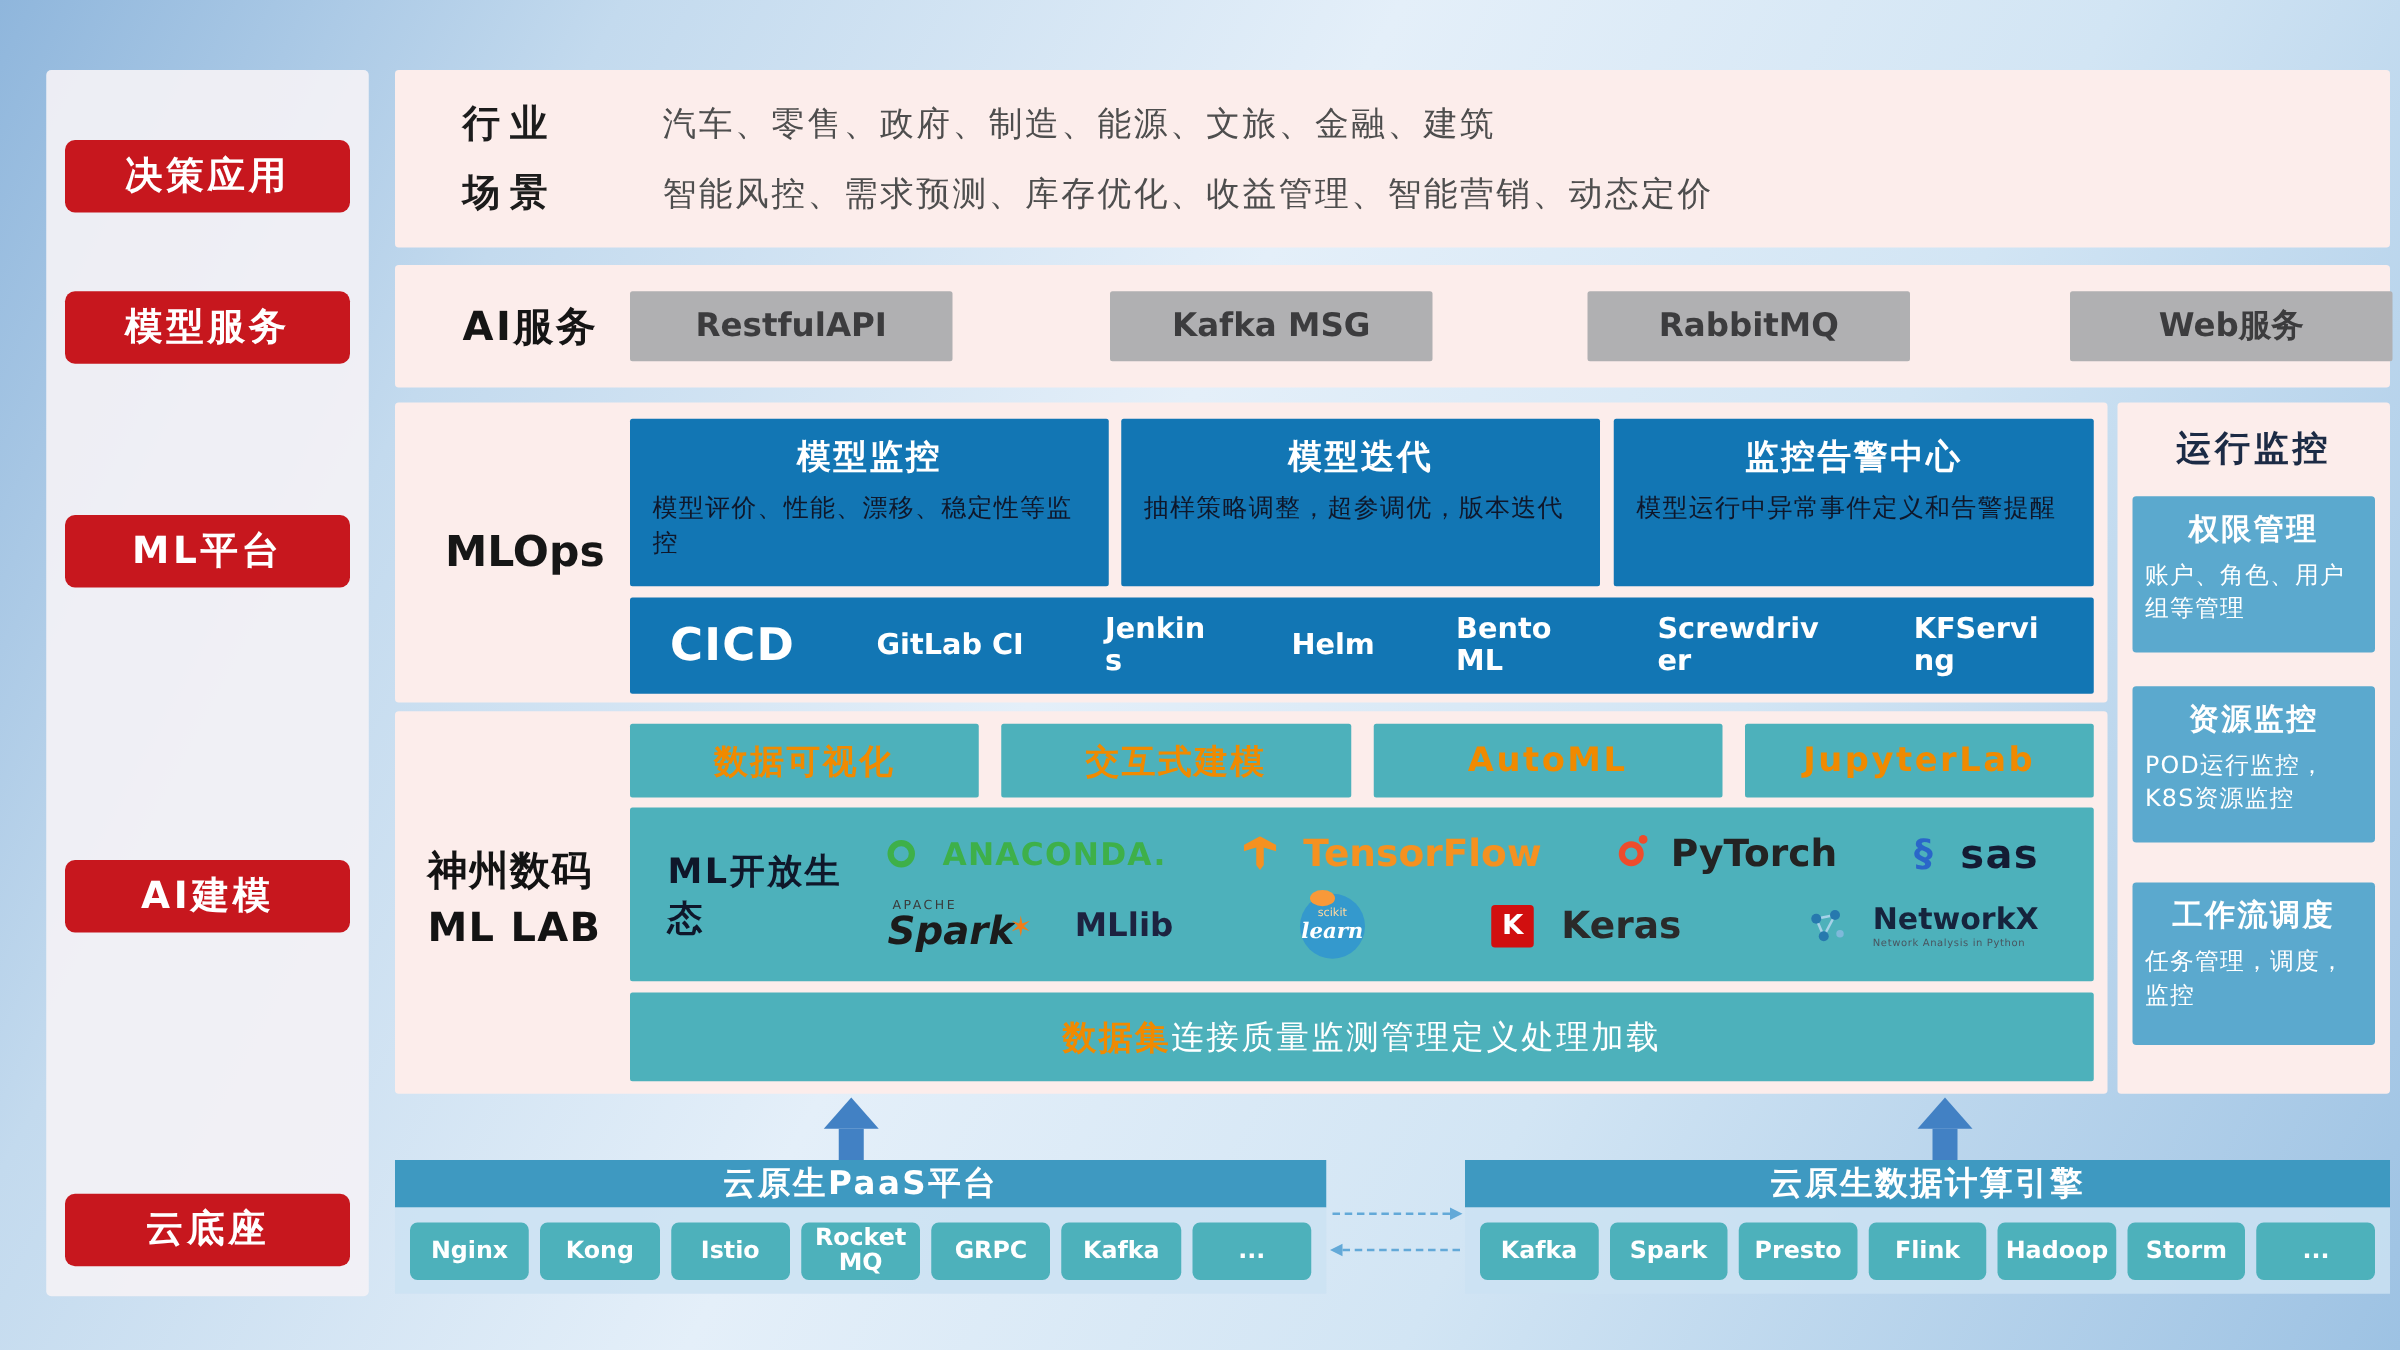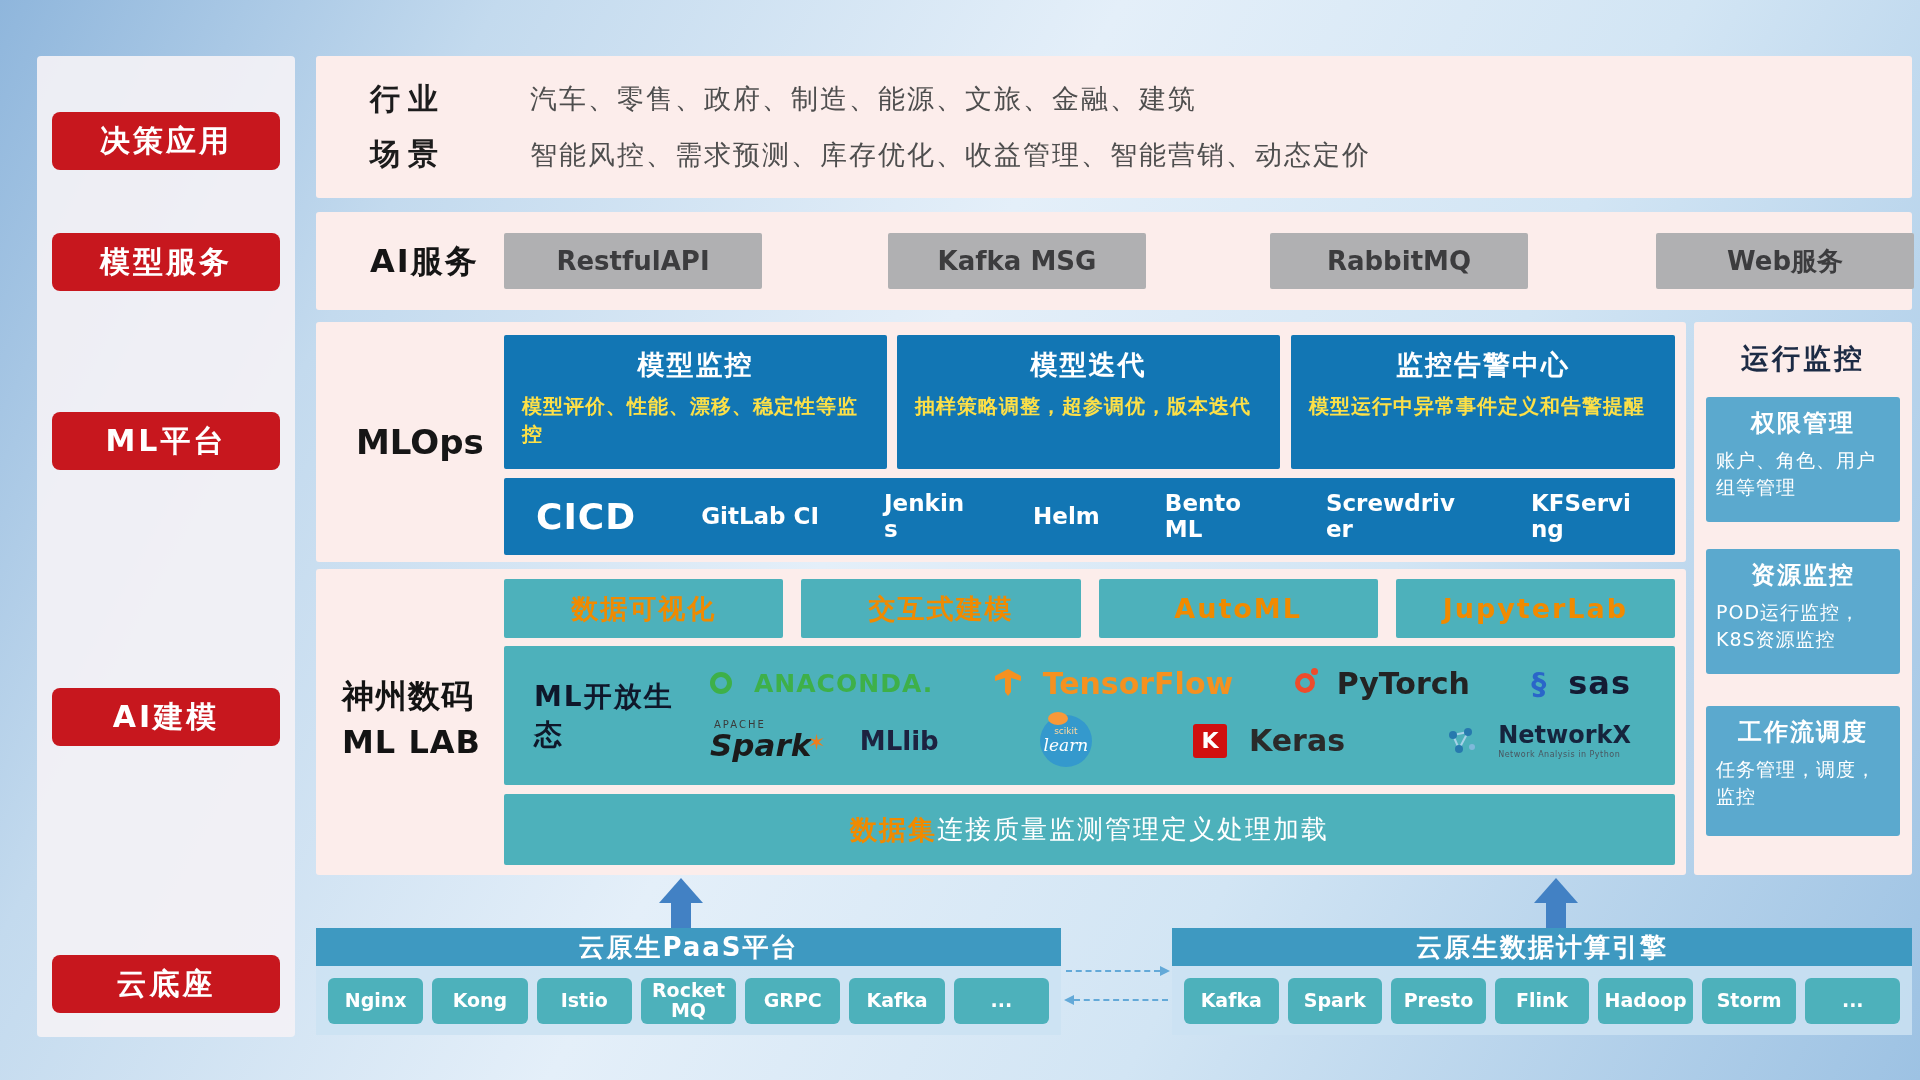--- a/index.html
+++ b/index.html
@@ -46,21 +46,21 @@
   }
 
   
   .mlops-label { position:absolute; left:40px; top:0; height:240px;
     display:flex; align-items:center; font-size:34px; font-weight:bold; color:#161616; }
   .blue-card {
     position:absolute; top:13px; height:134px; background:#1276b4; color:#fff;
     padding:12px 18px 8px 18px; border-radius:2px;
   }
   .bc-title { text-align:center; font-size:27px; font-weight:bold; margin-bottom:9px; letter-spacing:2px; }
-  .bc-desc  { font-size:20px; line-height:1.4; color:#fde047; letter-spacing:1px;font-weight:bold; }
+  .bc-desc  { font-size:20px; line-height:1.4; color:#0f172a; letter-spacing:1px; }
   .cicd-bar {
     position:absolute; left:188px; top:156px; width:1171px; height:77px;
     background:#1276b4; color:#fff; display:flex; align-items:center;
     padding:0 32px; justify-content:space-between; border-radius:2px;
   }
   .cicd-label { font-size:36px; font-weight:bold; letter-spacing:1px; }
   .cicd-item  { font-size:23px; font-weight:bold; line-height:1.12; word-break:break-all; }
 
   
   .mon-title { margin-top:18px; text-align:center; font-size:28px; font-weight:bold;
@@ -102,21 +102,21 @@
   .spark-word  { font-size:31px; font-weight:bold; font-style:italic; color:#1b1b1b; }
   .spark-star  { color:#f07d1a; font-size:22px; font-style:normal; vertical-align:6px; margin-left:-4px; }
   .mllib-text  { font-size:26px; font-weight:bold; color:#1d2340; margin-left:12px; }
 
   .sk-circle { width:52px; height:52px; background:#3499cd; border-radius:50%; position:relative;
     display:inline-flex; flex-direction:column; align-items:center; justify-content:center; }
   .sk-circle::before { content:""; position:absolute; top:-3px; left:8px; width:20px; height:13px;
     background:#f89939; border-radius:50%; }
   .sk-top  { font-size:9px; color:#ffd9a0; z-index:1; }
   .sk-main { font-family:"DejaVu Serif","Liberation Serif",serif; font-style:italic;
-    font-size:17px; color:#fff; font-weight:normal; margin-top:-1px; z-index:1; }
+    font-size:17px; color:#fff; font-weight:bold; margin-top:-1px; z-index:1; }
 
   .keras-icon { width:34px; height:34px; background:#d10f0f; color:#fff; border-radius:3px;
     display:inline-flex; align-items:center; justify-content:center; font-size:22px; font-weight:bold; }
   .keras-text { font-size:30px; font-weight:bold; color:#2a2a2a; }
   .nx-stack { display:flex; flex-direction:column; line-height:1.15; }
   .nx-text  { font-size:24px; font-weight:bold; color:#16243d; }
   .nx-sub   { font-size:8px; color:#49555f; letter-spacing:0.5px; }
 
   .dataset-bar { position:absolute; left:188px; top:225px; width:1171px; height:71px;
     background:#4db1bb; display:flex; align-items:center; justify-content:center;

